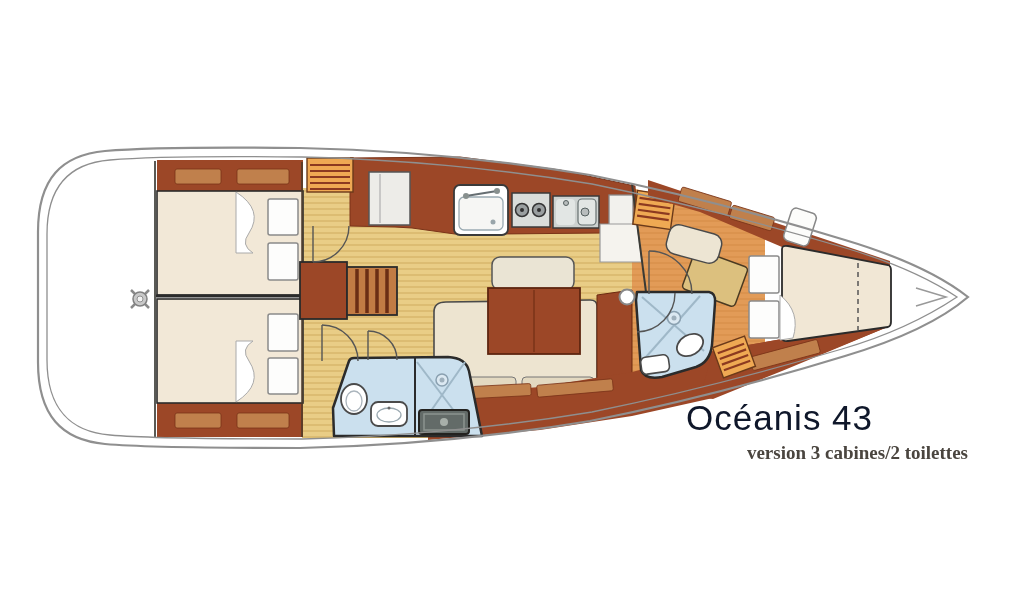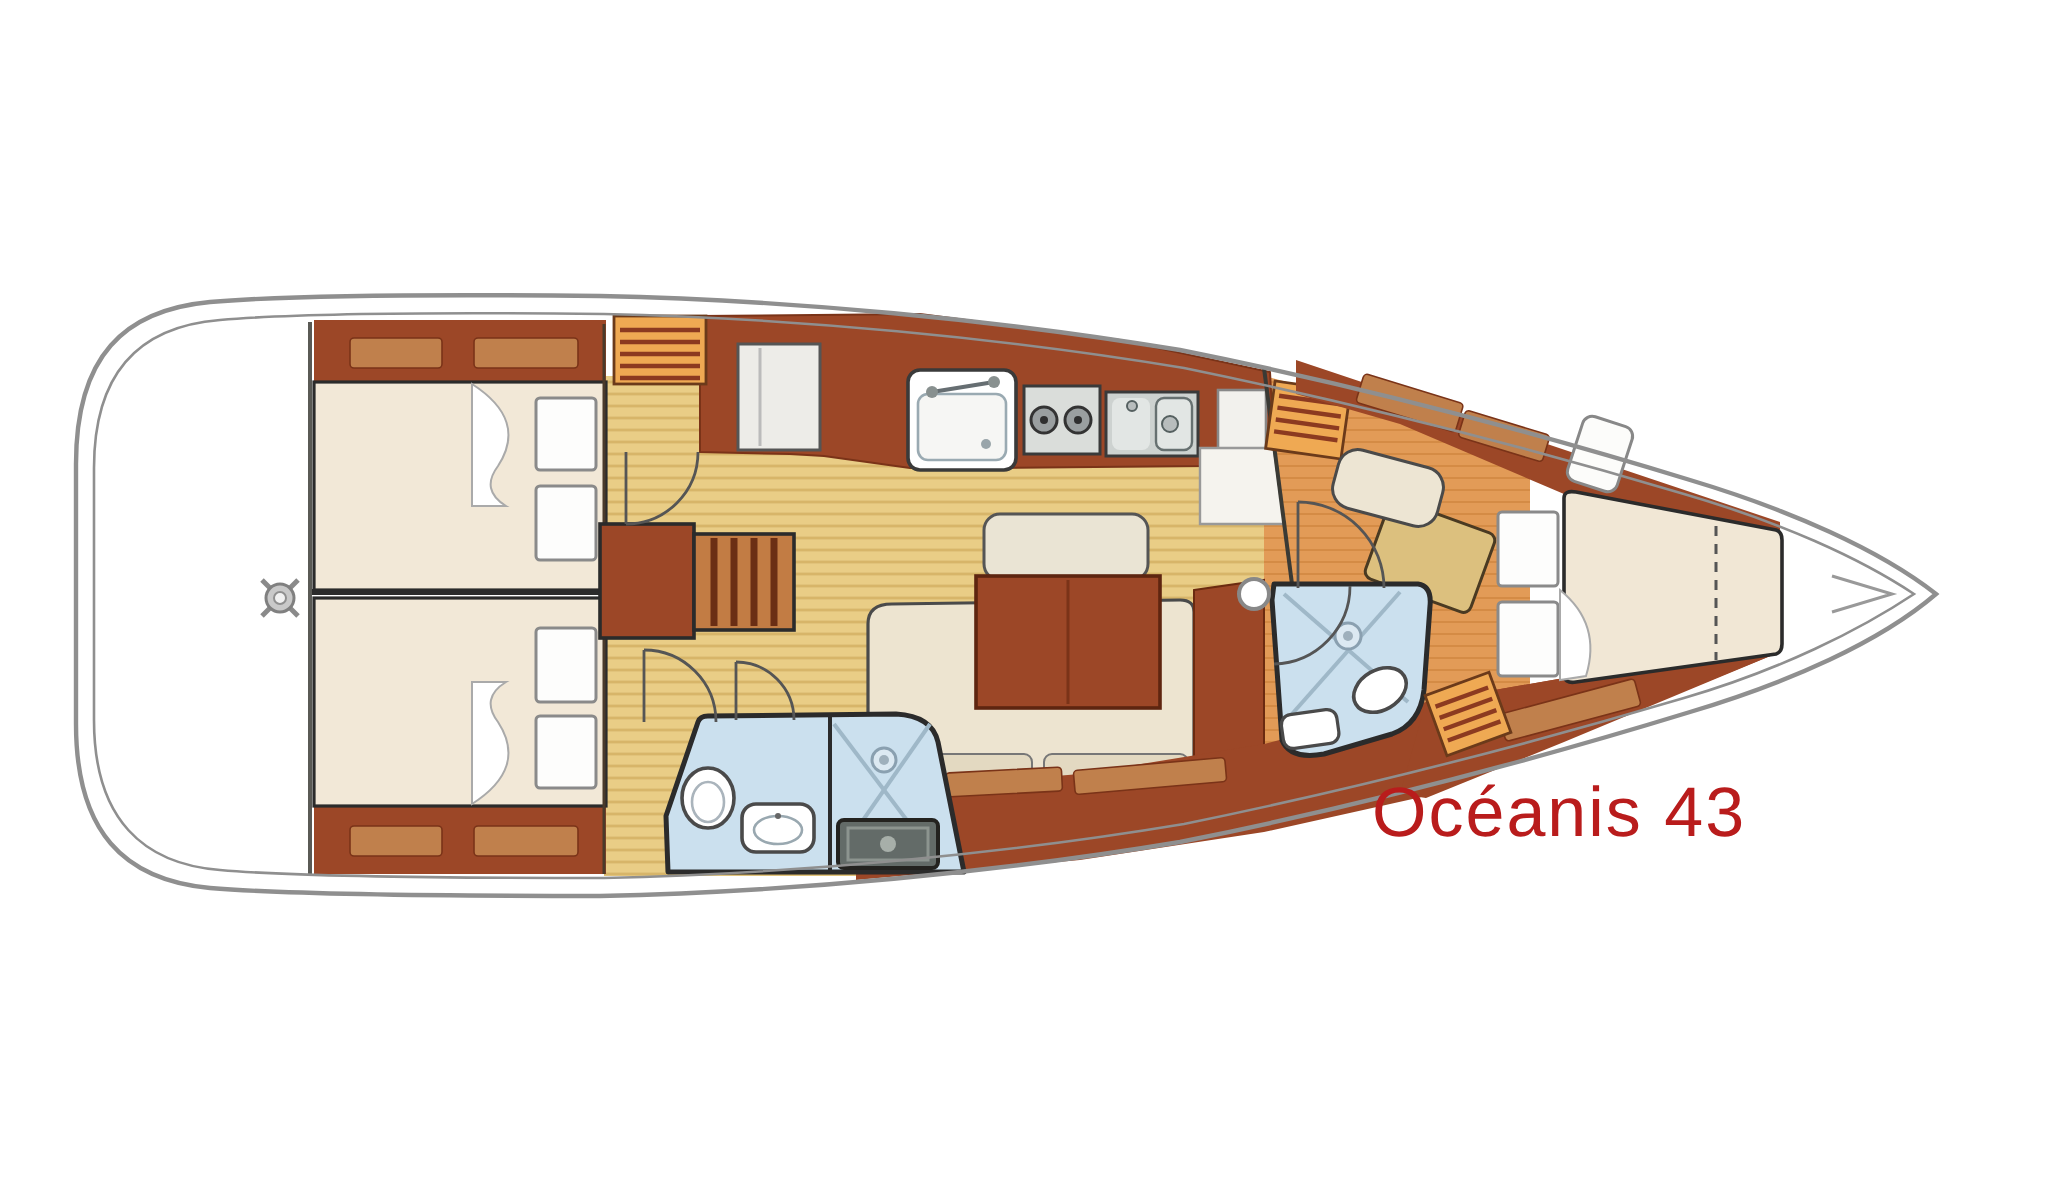--- a/index.html
+++ b/index.html
@@ -1,20 +1,20 @@
 <!DOCTYPE html>
 <html><head>
 <meta charset="utf-8">
 <style>
   html,body{margin:0;padding:0;background:#fff;}
   .canvas{position:relative;width:1024px;height:600px;background:#FFFFFF;overflow:hidden;
           font-family:"Liberation Sans",sans-serif;}
   .canvas svg{position:absolute;left:0;top:0;}
-  .plan-title{position:absolute;left:686px;top:387px;font-family:"Liberation Sans",sans-serif;
-              font-size:35px;font-weight:400;letter-spacing:1px;color:#b91c1c;white-space:nowrap;}
+  .plan-title{position:absolute;left:686px;top:398px;font-family:"Liberation Sans",sans-serif;
+              font-size:35px;font-weight:400;letter-spacing:1px;color:#0f172a;white-space:nowrap;}
   .plan-subtitle{position:absolute;left:610px;top:442px;width:358px;text-align:right;
               font-family:"Liberation Serif",serif;font-size:19px;font-weight:700;color:#4A453F;
               white-space:nowrap;}
 </style>
 </head>
 <body>
 
 <div class="canvas">
 <svg width="1024" height="600" viewBox="0 0 1024 600">
   <defs>
@@ -215,13 +215,14 @@
        C212,156 144,157 110,160 C72,163 47,184 47,234 L47,360 C47,410 72,432 110,435
        C144,438 212,439 302,439 C396,437 502,427 592,412 C680,394 768,371 842,349
        C890,335 930,315 957,297 Z" fill="none" stroke="#8F8F8F" stroke-width="1.3"></path>
   <path d="M968,297 C940,275 895,255 845,240 C770,217 680,193 590,175 C500,160 395,150 300,148
        C210,147 140,148 105,151 C62,155 38,178 38,232 L38,362 C38,416 62,440 105,444
        C140,447 210,448 300,448 C395,446 500,436 590,421 C680,403 770,379 845,356
        C895,341 940,321 968,297 Z" fill="none" stroke="#8F8F8F" stroke-width="2.2"></path>
 </svg>
 
 <div class="plan-title">Océanis 43</div>
+<div class="plan-subtitle">version 3 cabines/2 toilettes</div>
 </div>
 
 </body></html>

